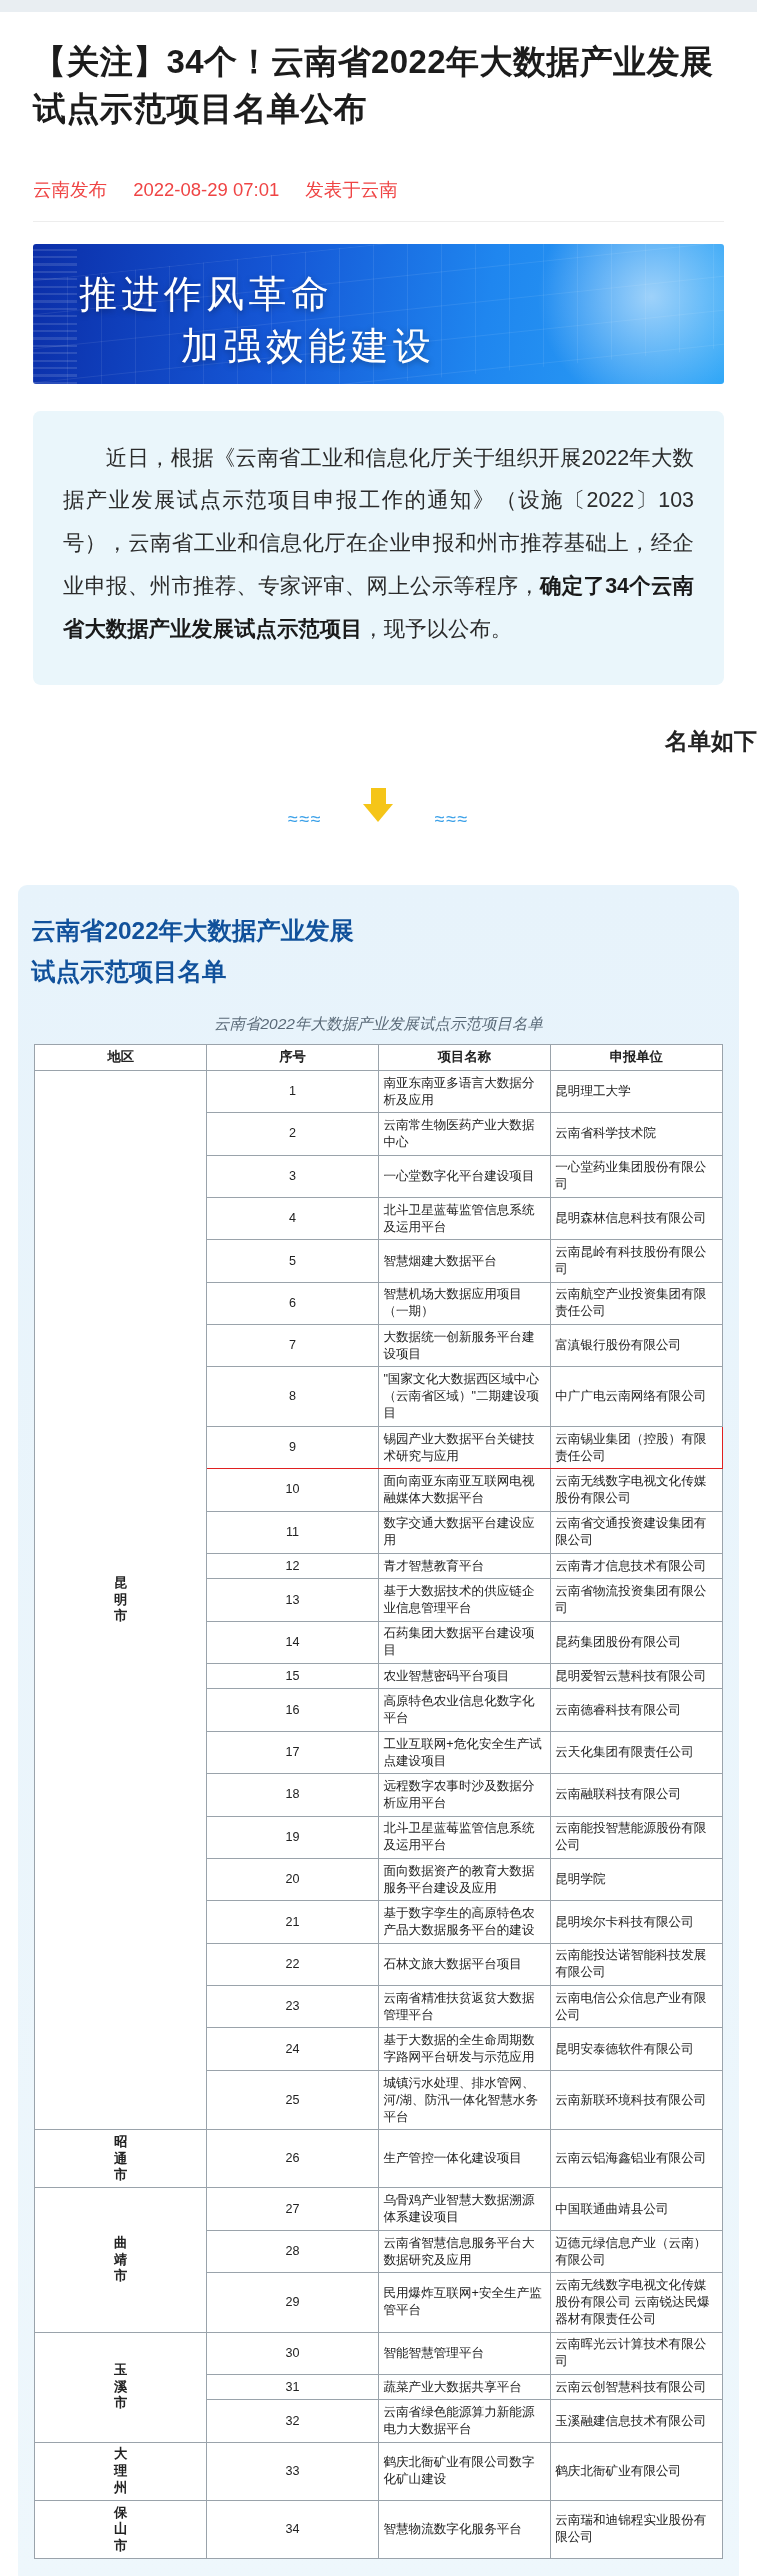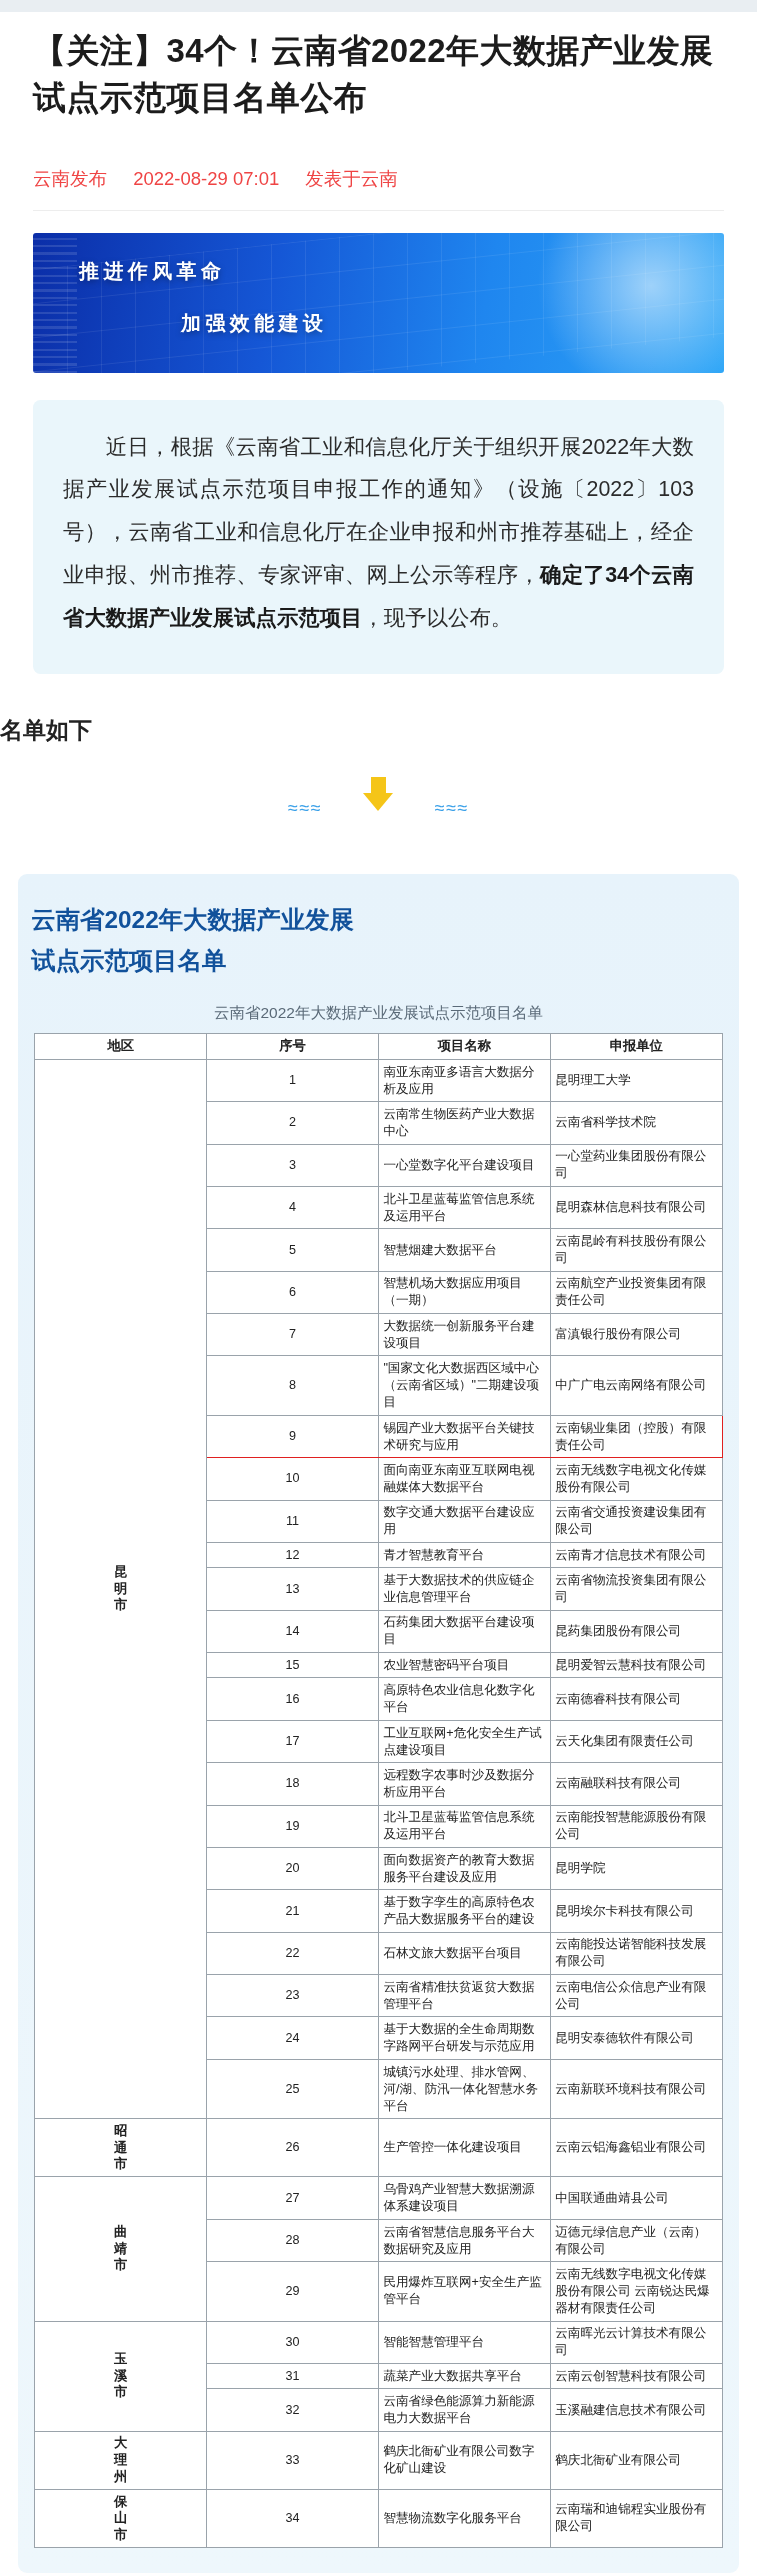--- a/index.html
+++ b/index.html
@@ -15,21 +15,21 @@
     background:#ffffff;
     box-sizing:border-box;
     padding:0 0 30px 0;
     position:relative;
   }
   .article-title{
     font-size:33px;
     line-height:1.42;
     font-weight:bold;
     color:#1c1c1c;
-    padding:16px 33px 0 33px;
+    padding:27px 33px 0 33px;
     letter-spacing:0.4px;
     margin-top:12px;
   }
   .meta{
     padding:22px 33px 0 33px;
     font-size:18.5px;
     color:#ef4444;
   }
   .meta span{margin-right:21px;}
   .divider{
@@ -53,22 +53,22 @@
     position:absolute;inset:0;
     background-image:linear-gradient(rgba(255,255,255,.10) 0.7px, transparent 0.7px),
                      linear-gradient(90deg, rgba(255,255,255,.10) 0.7px, transparent 0.7px);
     background-size:34px 34px;
     transform:skewY(-6deg);
     opacity:.8;
   }
   .banner .b-line1,.banner .b-line2{
     position:absolute;
     color:#ffffff;
-    font-weight:bold;
-    font-size:20px;
+    font-weight:normal;
+    font-size:38px;
     letter-spacing:4.4px;
     text-shadow:0 2.2px 6px rgba(0,0,0,.35);
     font-family:"DejaVu Sans",sans-serif;
   }
   .banner .b-line1{left:46px;top:25px;}
   .banner .b-line2{left:148px;top:77px;}
   .banner .dots{
     position:absolute;left:0;top:0;bottom:0;width:44px;
     background:repeating-linear-gradient(0deg, rgba(255,255,255,.25) 0 2.2px, transparent 2.2px 7.4px);
     opacity:.5;
@@ -82,21 +82,21 @@
   .intro-card p{
     margin:0;
     font-size:21.4px;
     line-height:2.0;
     color:#2b2b2b;
     text-align:justify;
     text-indent:2em;
   }
   .intro-card b{font-weight:bold;color:#1a1a1a;}
   .section-label{
-    text-align:left;
+    text-align:right;
     font-size:23px;
     font-weight:bold;
     color:#222;
     margin:41px 0 0 0;
   }
   .arrow-wrap{
     margin:31px 0 0 0;
     text-align:center;
     position:relative;
     height:67px;
@@ -132,20 +132,21 @@
     font-weight:bold;
     color:#11519b;
     line-height:1.7;
     margin-bottom:21px;
   }
   .table-caption{
     text-align:center;
     font-size:15.5px;
     color:#5a6a78;
     margin:0 0 9px 0;
+    font-style:italic;
   }
   table.list{
     border-collapse:collapse;
     width:calc(100% - 6px);
     margin:0 auto;
     background:#ffffff;
     font-size:12.6px;
     color:#222;
     table-layout:fixed;
     padding-left:9px;

